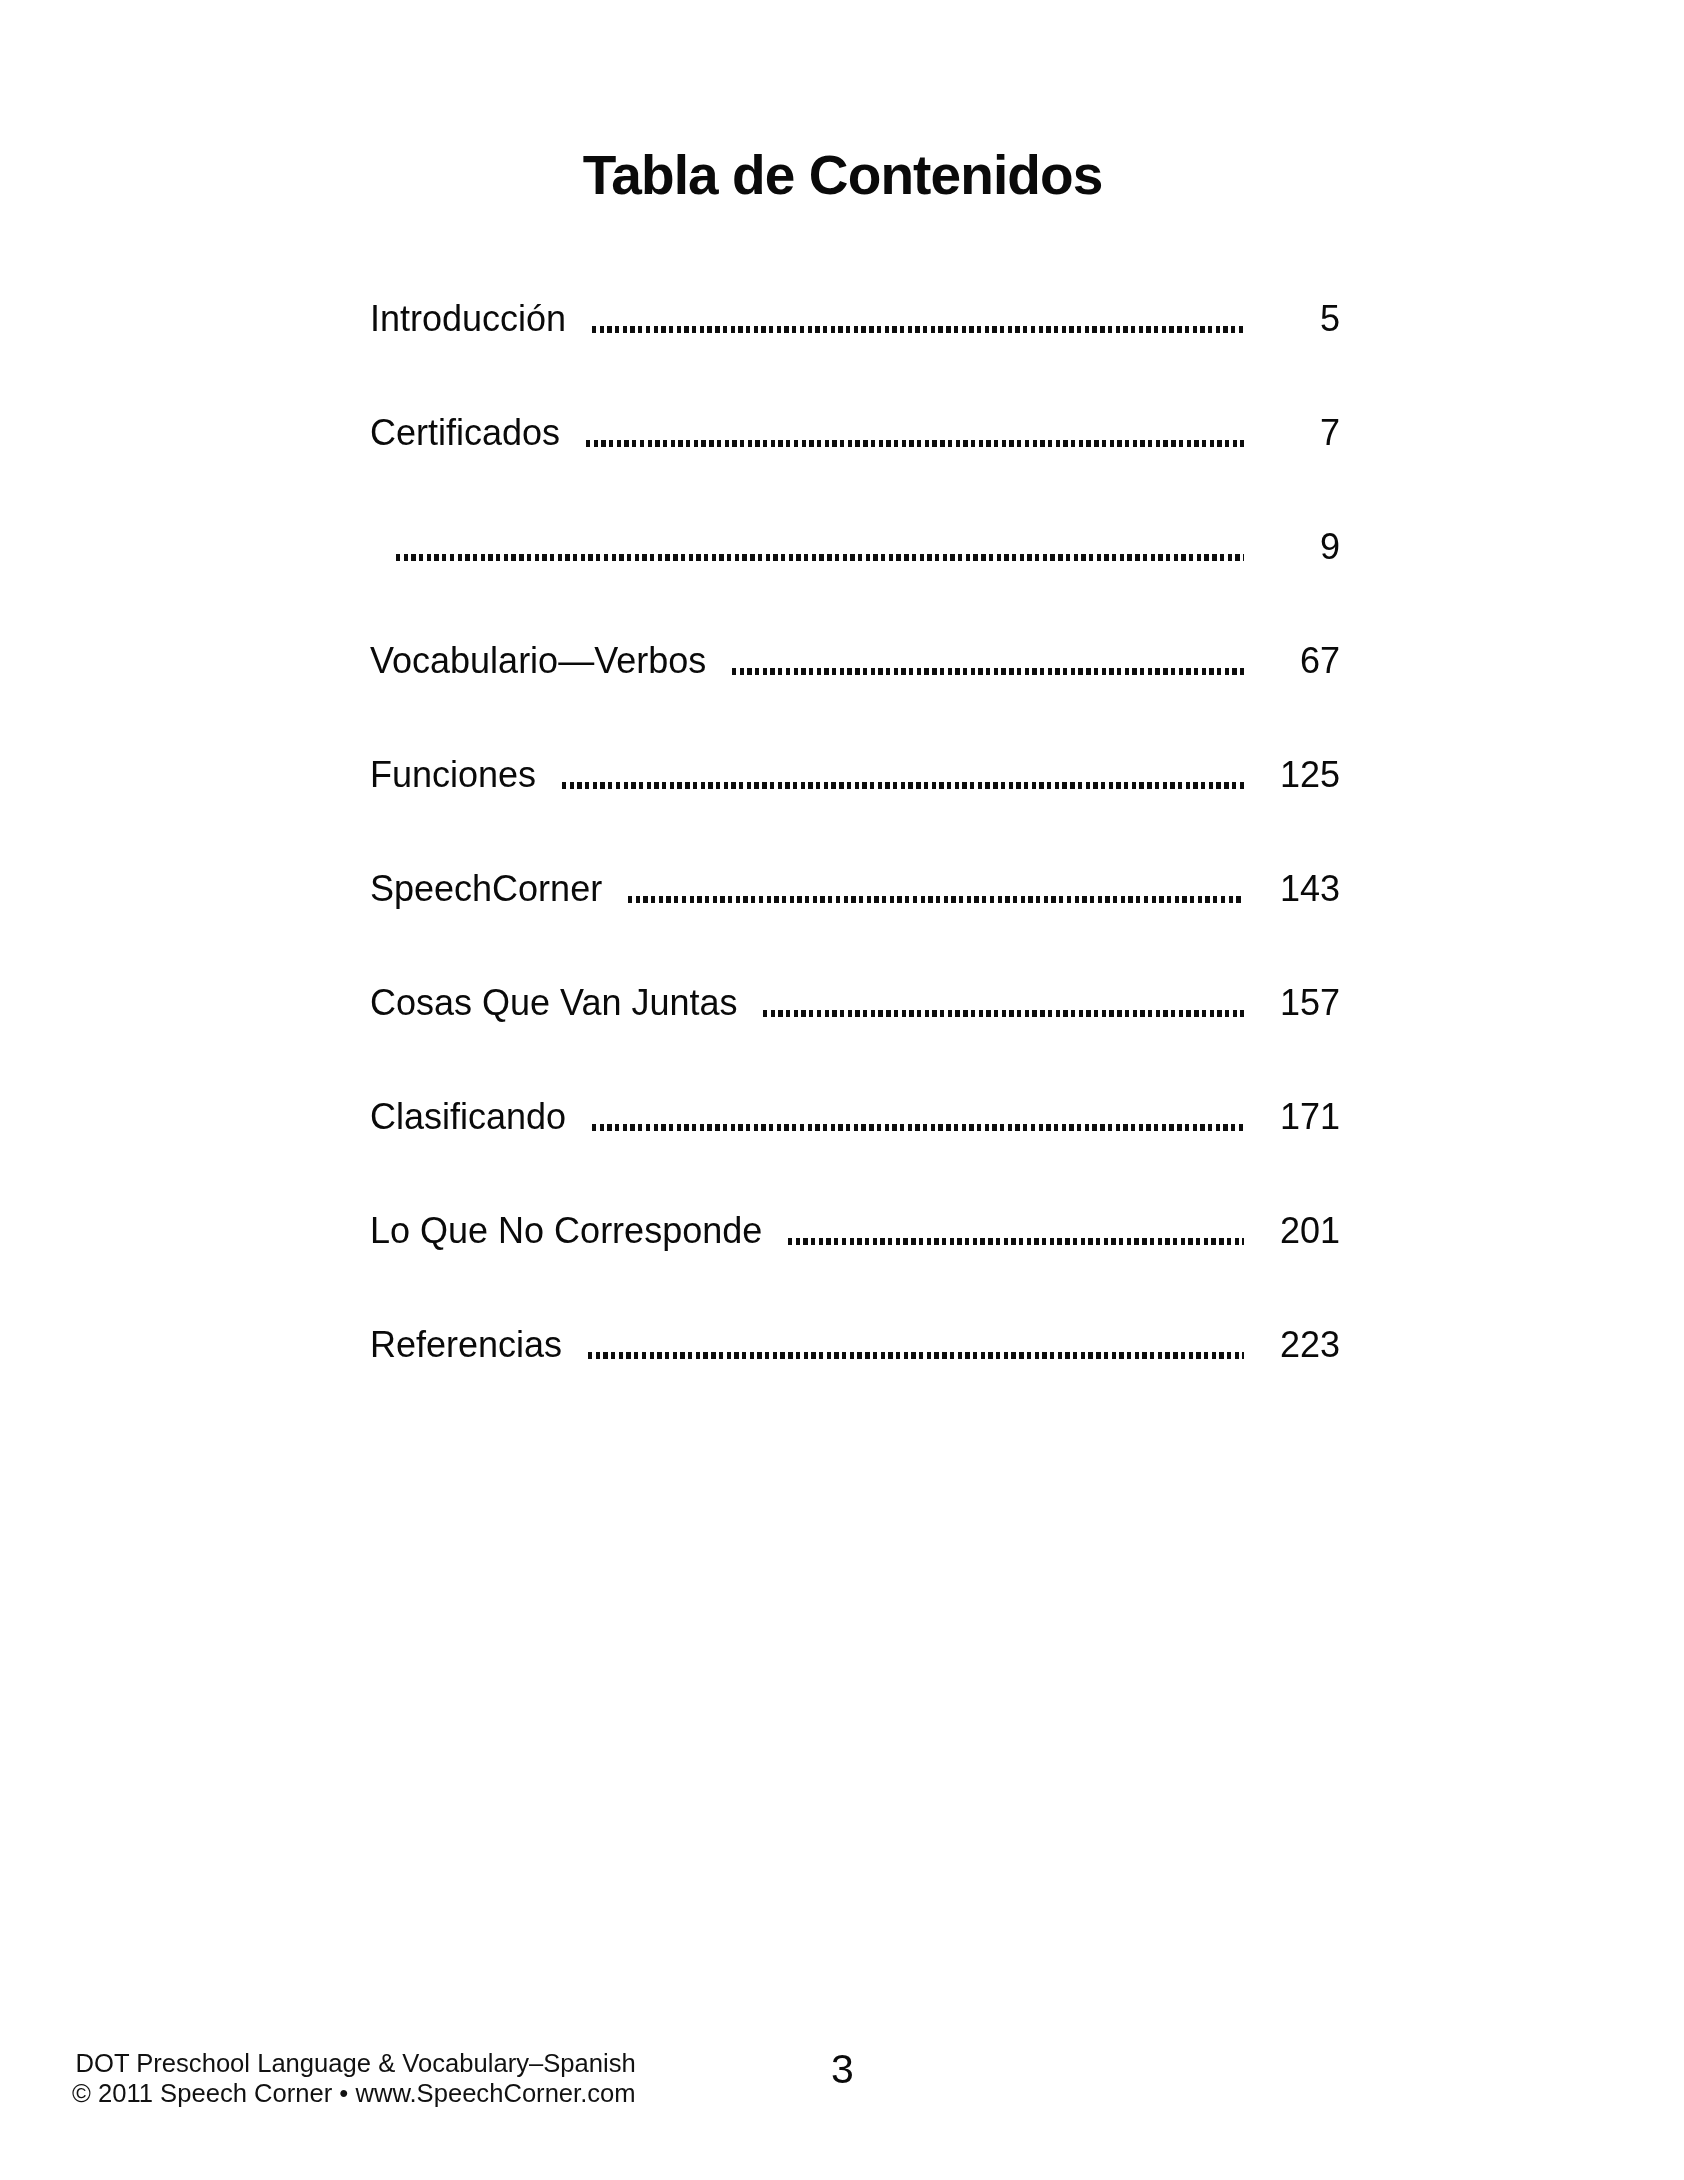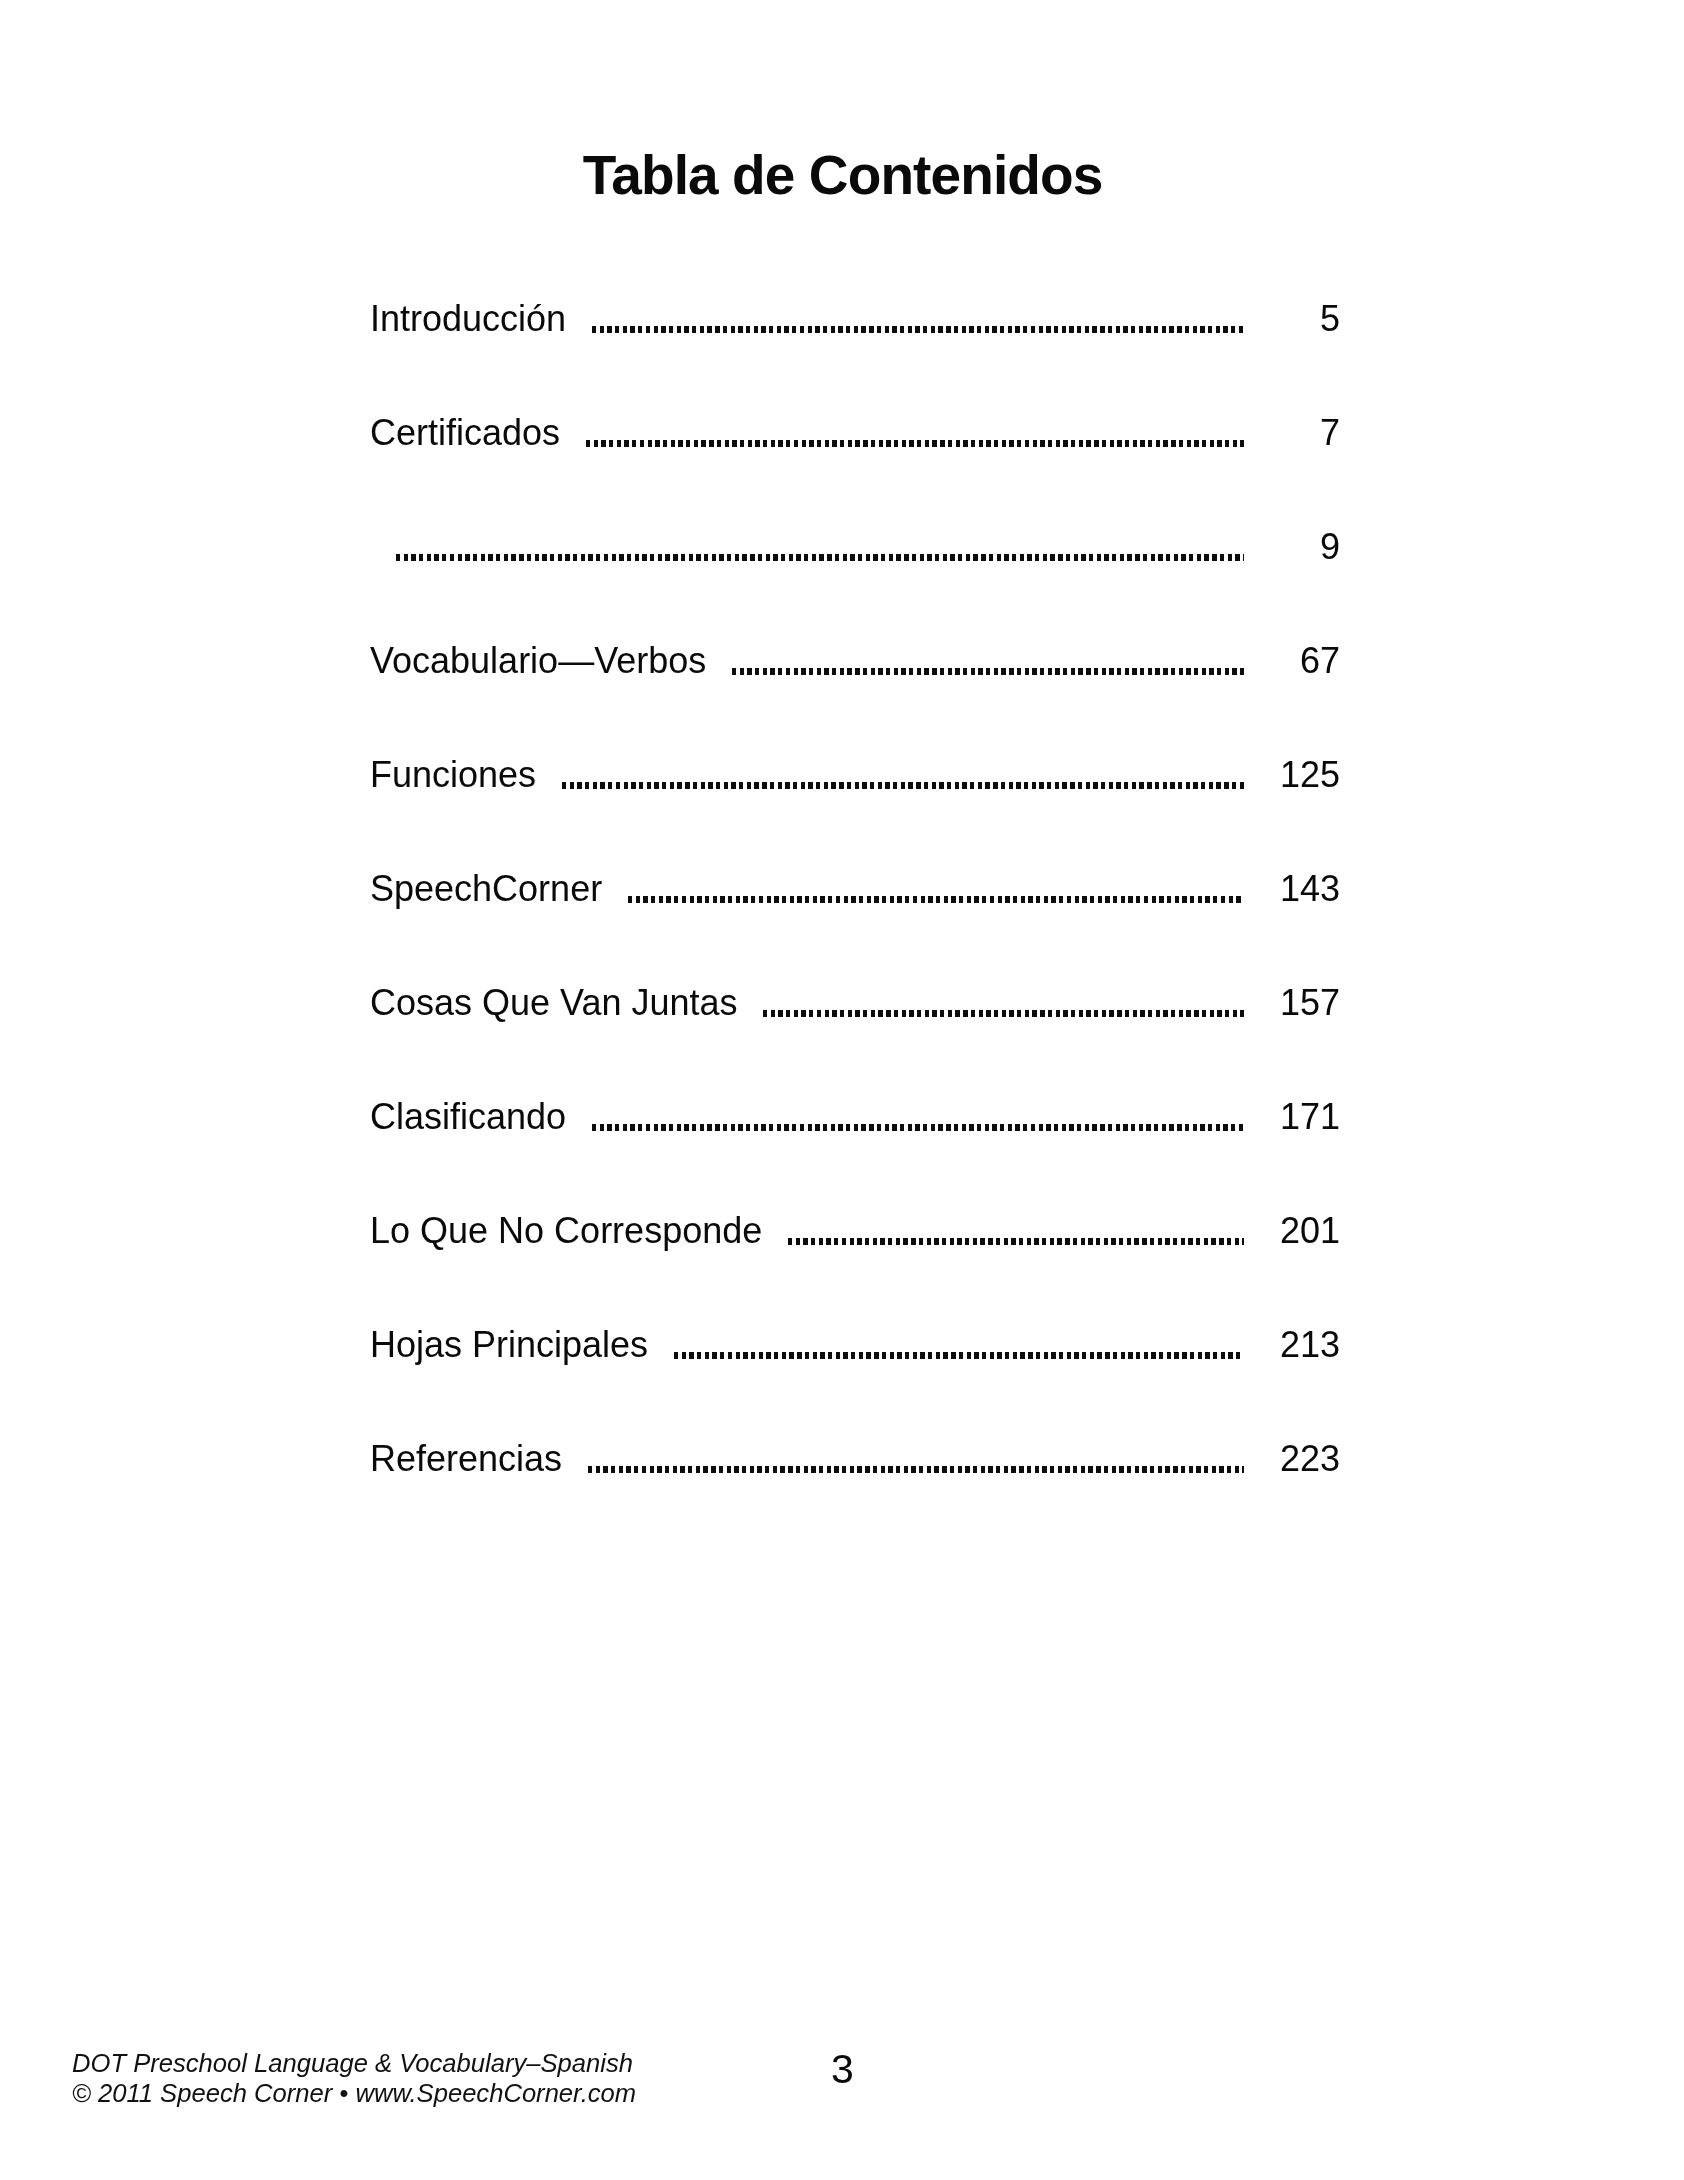--- a/index.html
+++ b/index.html
@@ -62,24 +62,24 @@
     line-height: 1;
     min-width: 82px;
     text-align: right;
     color: #0a0a0a;
   }
   .footer {
     position: absolute;
     left: 72px;
     top: 2048px;
     font-size: 25.6px;
-    font-style: italic;
     line-height: 1.18;
     color: #111111;
     white-space: nowrap;
+    text-align: right;
   }
   .page-number {
     position: absolute;
     top: 2049px;
     left: 0;
     width: 100%;
     text-align: center;
     font-size: 41px;
     line-height: 1;
     color: #0a0a0a;
@@ -142,25 +142,20 @@
       <span class="toc-page">171</span>
     </div>
 
 
     <div class="toc-row">
       <span class="toc-label">Lo Que No Corresponde</span>
       <span class="toc-leader"></span>
       <span class="toc-page">201</span>
     </div>
 
-    <div class="toc-row">
-      <span class="toc-label">Hojas Principales</span>
-      <span class="toc-leader"></span>
-      <span class="toc-page">213</span>
-    </div>
 
     <div class="toc-row">
       <span class="toc-label">Referencias</span>
       <span class="toc-leader"></span>
       <span class="toc-page">223</span>
     </div>
 
   </div>
 
   <div class="footer">

